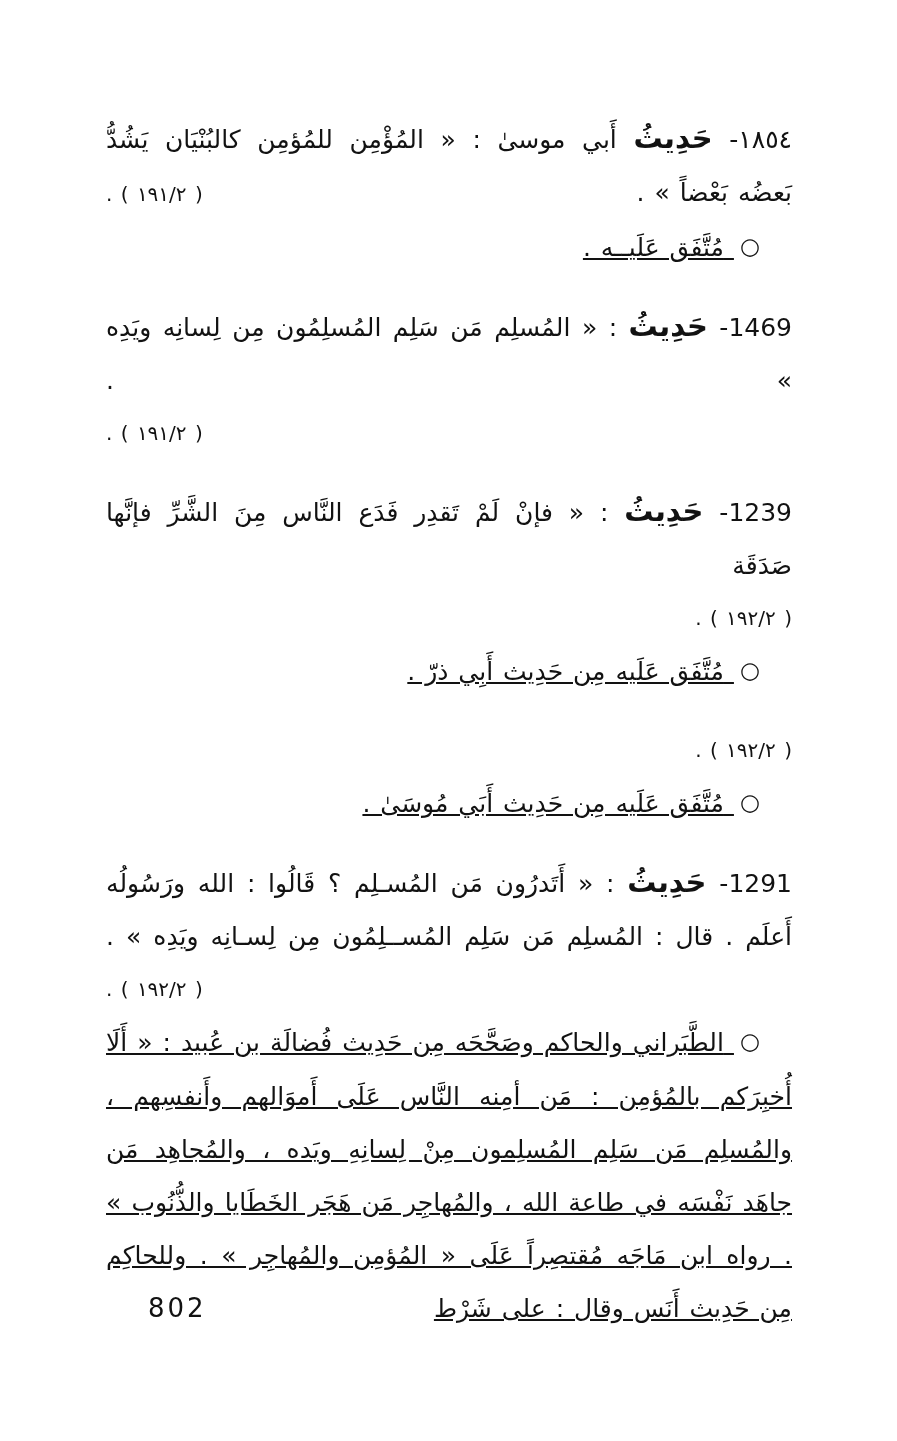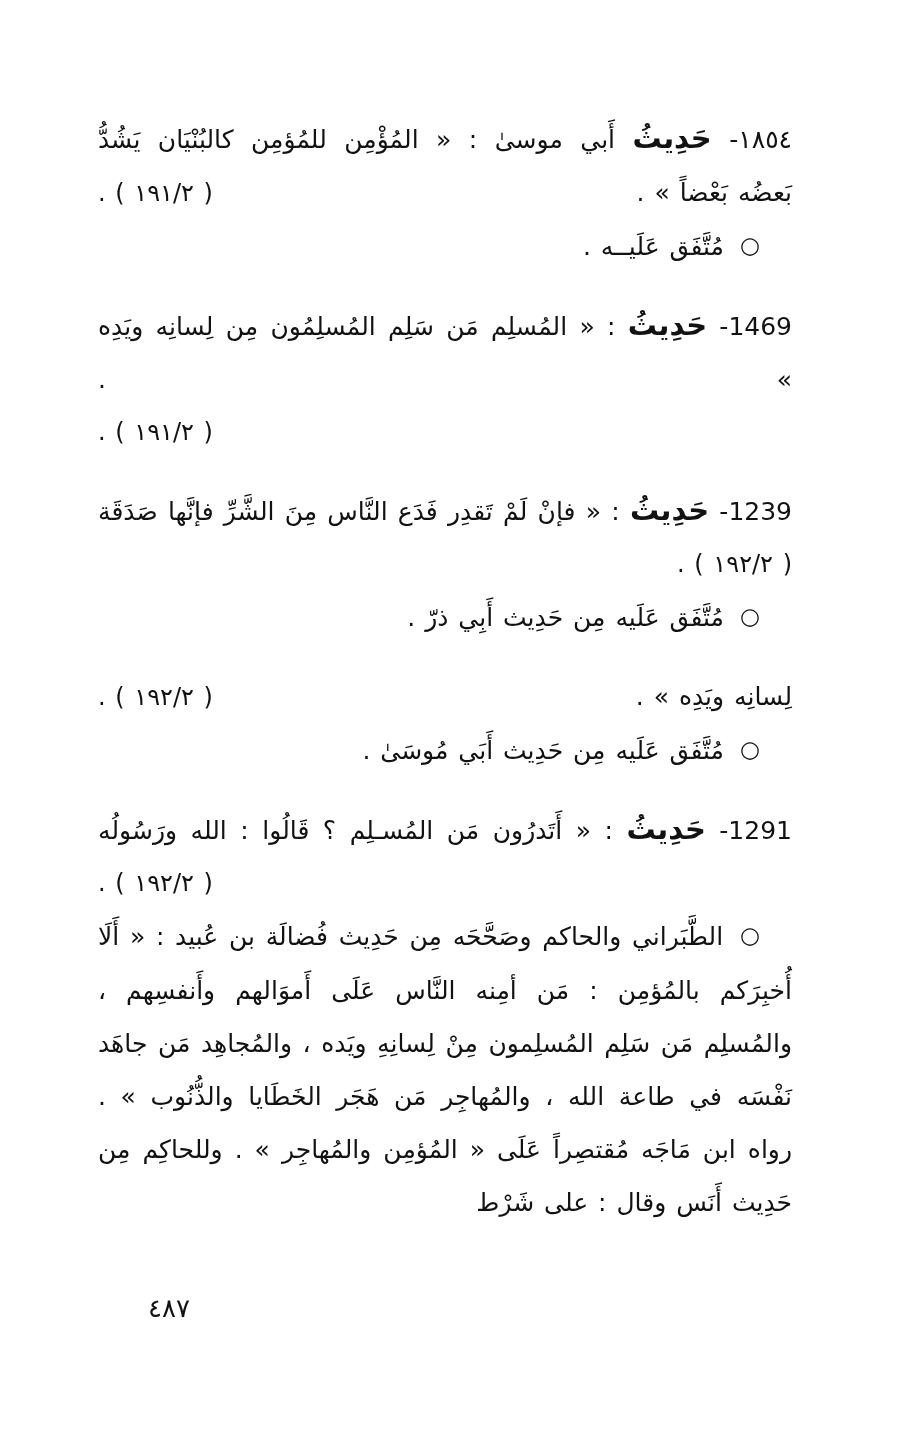--- a/index.html
+++ b/index.html
@@ -12,21 +12,21 @@
     height: 1441px;
     position: relative;
     overflow: hidden;
     font-family: "DejaVu Sans", sans-serif;
     color: #121212;
   }
   .page {
     position: absolute;
     top: 112px;
     right: 105px;
-    left: 98px;
+    left: 106px;
     direction: rtl;
   }
   .entry {
     margin-bottom: 25px;
   }
   .line {
     margin: 0;
     font-size: 25px;
     line-height: 53px;
     text-align: right;
@@ -46,27 +46,28 @@
     font-weight: bold;
     font-size: 29px;
   }
   
   .line.split {
     display: flex;
     justify-content: space-between;
     align-items: baseline;
   }
   .ref {
-    font-size: 24px;
+    font-size: 20px;
     white-space: nowrap;
     letter-spacing: 1px;
   }
   .takhrij {
     text-indent: 16px;
     text-align: justify;
+    text-decoration: underline;
   }
   .takhrij .bullet {
     display: inline-block;
     font-size: 23px;
     transform: translateY(-2px);
     margin-left: 6px;
   }
   .folio {
     position: absolute;
     top: 1293px;
@@ -119,40 +120,42 @@
       <span class="ref">( ١٩٢/٢ ) .</span>
     </p>
     <p class="line takhrij">
       <span class="bullet">○</span>
       <span>مُتَّفَق عَلَيه مِن حَدِيث أَبِي ذرّ .</span>
     </p>
   </section>
 
   <section class="entry">
     <p class="line split">
-      <span class="tail">لِسانِه ويَدِه » .</span>
       <span class="ref">( ١٩٢/٢ ) .</span>
     </p>
     <p class="line takhrij">
       <span class="bullet">○</span>
       <span>مُتَّفَق عَلَيه مِن حَدِيث أَبَي مُوسَىٰ .</span>
     </p>
   </section>
 
   <section class="entry">
     <p class="line full">
       <span class="num">1291-</span>
       <span class="kw">حَدِيثُ</span>
       <span class="matn">: « أَتَدرُون مَن المُسـلِم ؟ قَالُوا : الله ورَسُولُه</span>
     </p>
+    <p class="line full">
+      <span class="matn">أَعلَم . قال : المُسلِم مَن سَلِم المُســلِمُون مِن لِسـانِه ويَدِه » .</span>
+    </p>
     <p class="line split">
       <span class="tail"></span>
       <span class="ref">( ١٩٢/٢ ) .</span>
     </p>
     <p class="line takhrij">
       <span class="bullet">○</span>
       <span>الطَّبَراني والحاكم وصَحَّحَه مِن حَدِيث فُضالَة بن عُبيد : « أَلَا أُخبِرَكم بالمُؤمِن : مَن أمِنه النَّاس عَلَى أَموَالهم وأَنفسِهم ، والمُسلِم مَن سَلِم المُسلِمون مِنْ لِسانِهِ ويَده ، والمُجاهِد مَن جاهَد نَفْسَه في طاعة الله ، والمُهاجِر مَن هَجَر الخَطَايا والذُّنُوب » . رواه ابن مَاجَه مُقتصِراً عَلَى « المُؤمِن والمُهاجِر » . وللحاكِم مِن حَدِيث أَنَس وقال : على شَرْط</span>
     </p>
   </section>
 
 </main>
 
-<div class="folio">٤٨٧</div>
+<div class="folio">802</div>
 
 </body></html>

